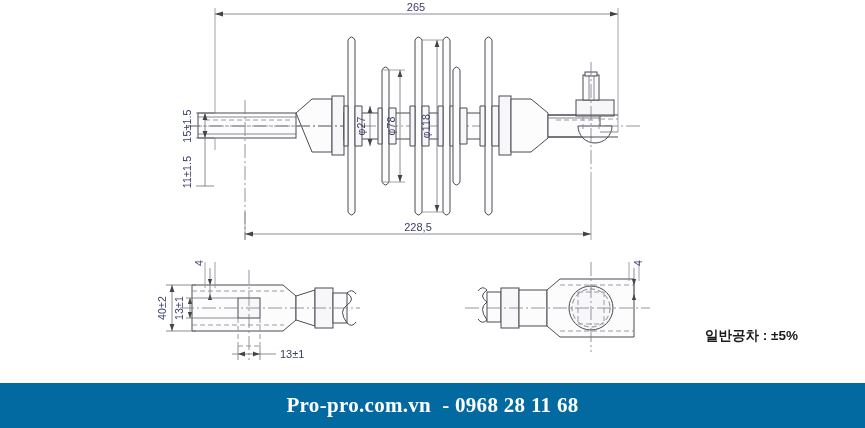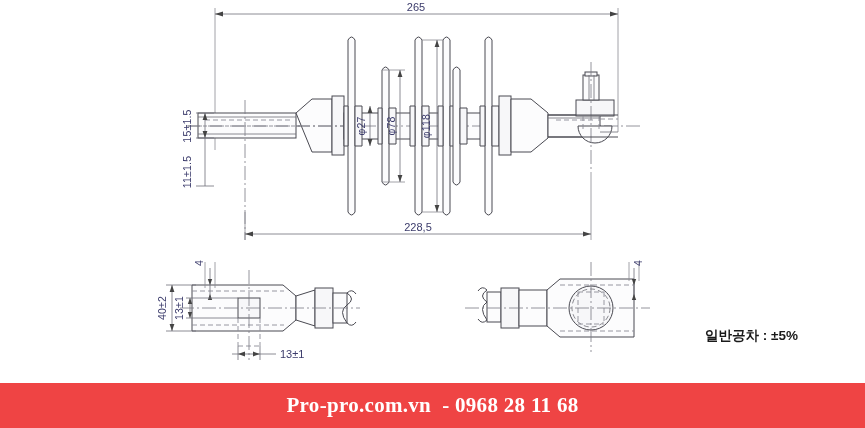--- a/index.html
+++ b/index.html
@@ -51,21 +51,21 @@
     fill: #1a1a1a;
     font-weight: 600;
   }
 
   #watermark-bar {
     position: absolute;
     left: 0;
     top: 383px;
     width: 865px;
     height: 45px;
-    background: #ef4444;
+    background: #0369a1;
     display: flex;
     align-items: center;
     justify-content: center;
   }
   #watermark-text {
     font-family: "Liberation Serif", serif;
     font-size: 21px;
     font-weight: 700;
     color: #ffffff;
     letter-spacing: 0.3px;

